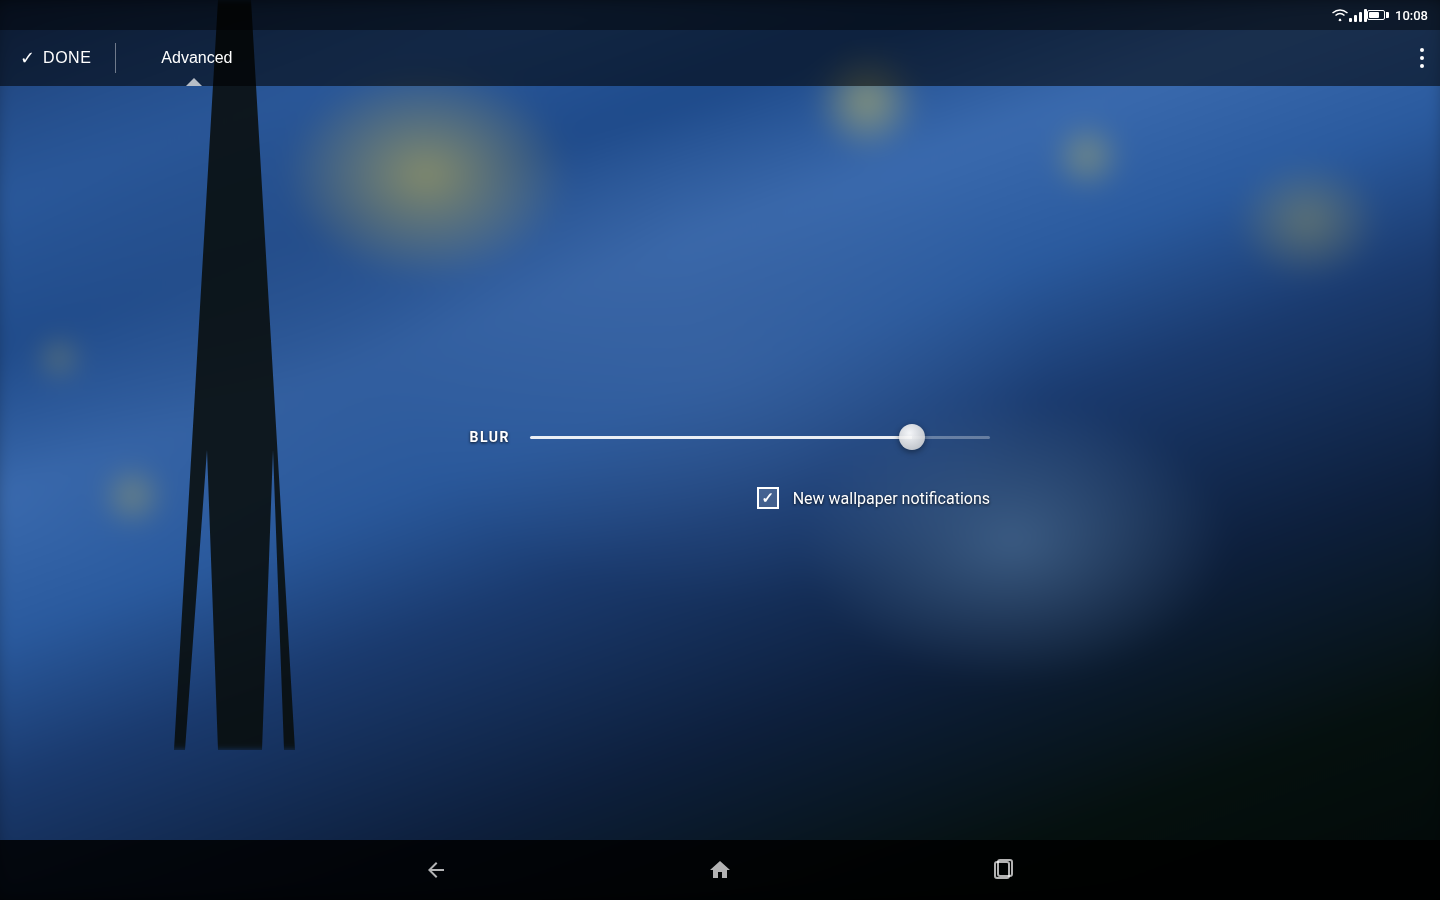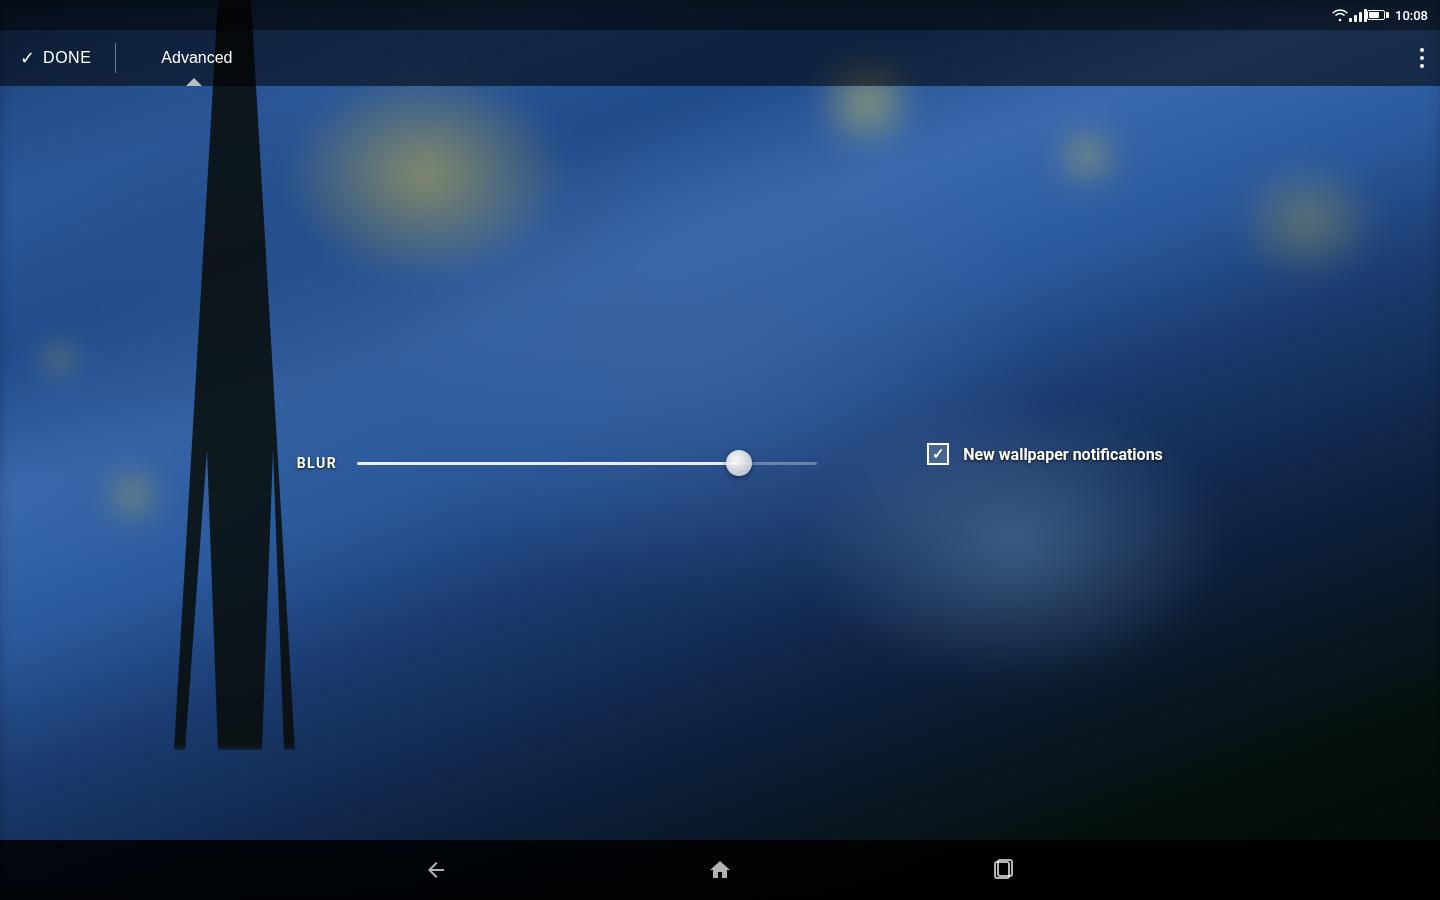--- a/index.html
+++ b/index.html
@@ -189,22 +189,23 @@
       right: 0;
       bottom: 60px;
       display: flex;
       align-items: center;
       justify-content: center;
       z-index: 50;
     }
 
     #controls-container {
       display: flex;
+      flex-direction: column;
       gap: 30px;
-      align-items: flex-start;
+      align-items: flex-end;
     }
 
     .slider-row {
       display: flex;
       align-items: center;
       gap: 20px;
     }
 
     .slider-label {
       color: white;
@@ -282,21 +283,21 @@
 
     #checkbox-check {
       color: white;
       font-size: 15px;
       font-weight: bold;
     }
 
     #notification-label {
       color: white;
       font-size: 16px;
-      font-weight: 700;
+      font-weight: 400;
       text-shadow: 0 1px 3px rgba(0,0,0,0.8);
     }
 
     
     #nav-bar {
       position: absolute;
       bottom: 0;
       left: 0;
       right: 0;
       height: 60px;

